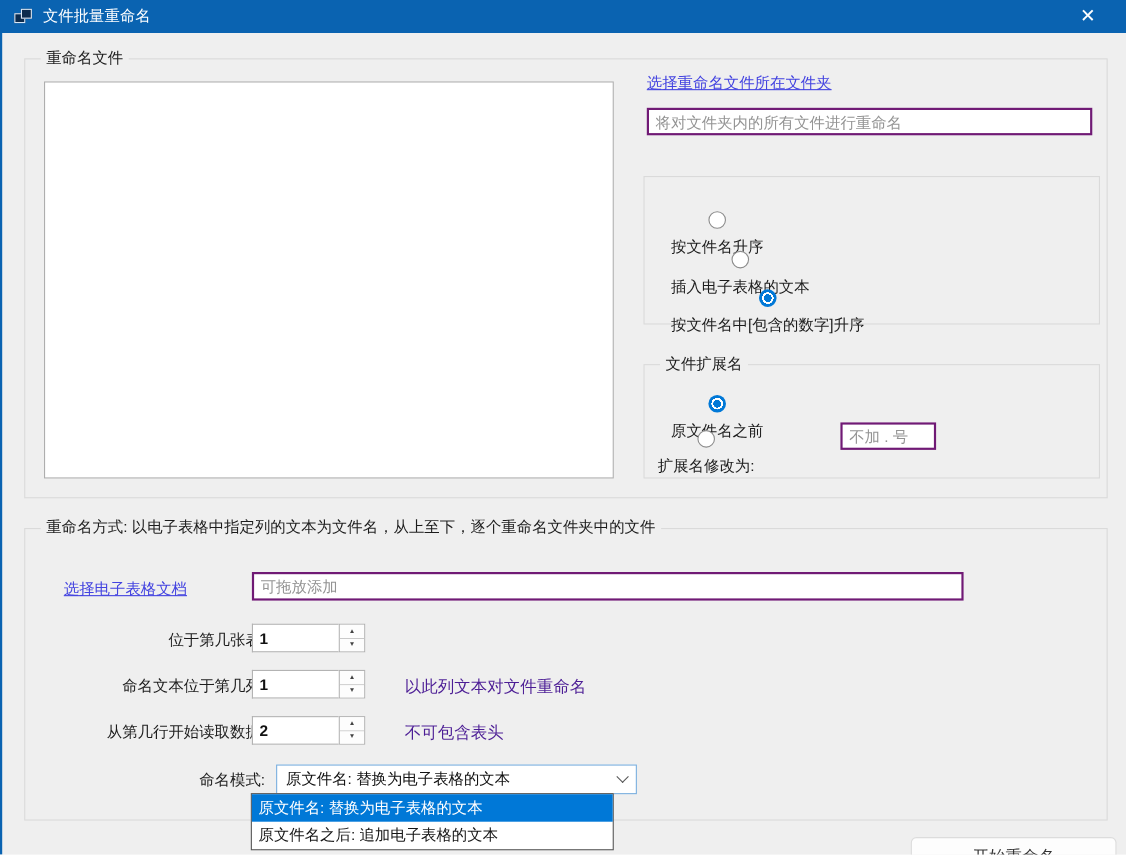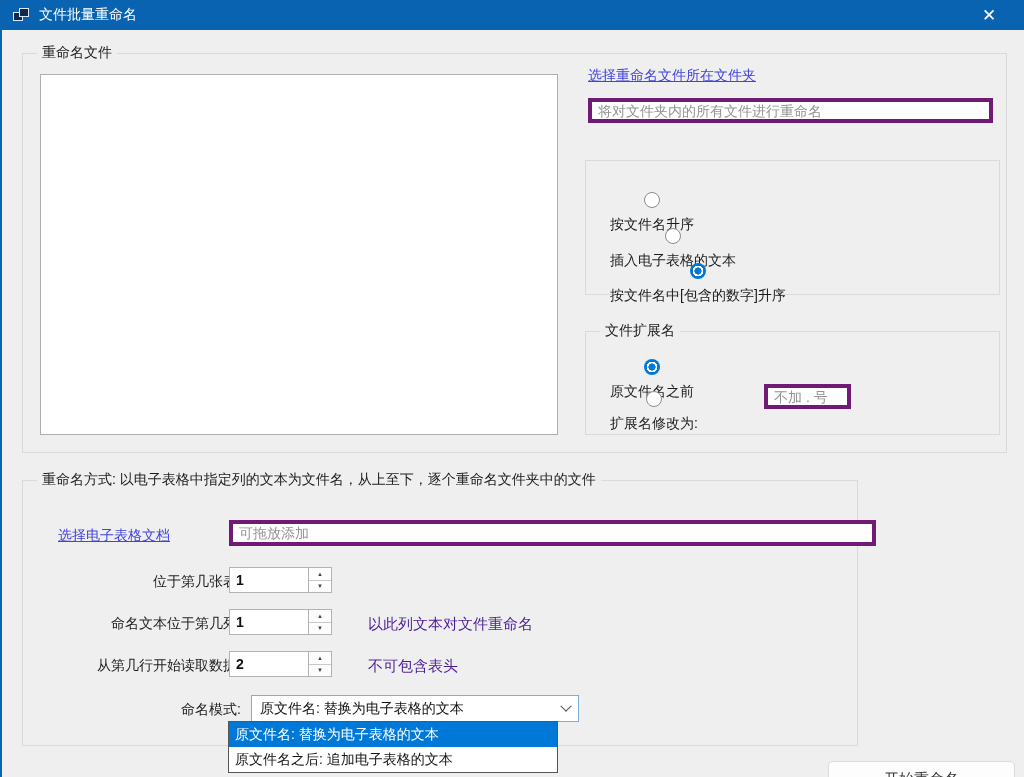--- a/index.html
+++ b/index.html
@@ -24,21 +24,21 @@
 
   
   .groupbox{position:absolute;border:1px solid #dadada;background:transparent;}
   .group-label{position:absolute;top:-10px;left:14px;background:var(--winbg);padding:0 5px;font-size:14px;color:#1c1c1c;white-space:nowrap;}
 
   
   .listbox{position:absolute;background:#fff;border:1px solid #aeaeae;}
 
   .link{font-size:14px;color:var(--link);text-decoration:underline;cursor:pointer;white-space:nowrap;}
 
-  input.textbox{position:absolute;border:4px solid #701a75;background:#fff;font-family:inherit;font-size:14px;color:#a21caf;padding:0 6px;}
+  input.textbox{position:absolute;border:2px solid #701a75;background:#fff;font-family:inherit;font-size:14px;color:#a21caf;padding:0 6px;}
   input.textbox::placeholder{color:#949494;opacity:1;}
 
   
   .radio-row{position:absolute;display:flex;align-items:center;gap:8px;flex-direction:column;}
   .radio{width:16px;height:16px;border-radius:50%;border:1px solid #8c8c8c;background:#fff;flex:0 0 auto;}
   .radio.checked{border:none;background:radial-gradient(circle at 50% 50%, var(--accent) 0 3.5px, #fff 3.6px 5.2px, var(--accent) 5.3px 8px);}
   .radio-label{font-size:14px;color:#1c1c1c;white-space:nowrap;}
 
   
   .form-label{position:absolute;left:30px;width:188px;text-align:right;font-size:14px;color:#1c1c1c;white-space:nowrap;}
@@ -106,29 +106,29 @@
   </div>
 
   <div class="groupbox" style="left:585px;top:331px;width:415px;height:104px;">
     <span class="group-label">文件扩展名</span>
 
     <div class="radio-row" style="left:24px;top:27px;">
       <span class="radio checked"></span>
       <span class="radio-label">原文件名之前</span>
     </div>
 
-    <div class="radio-row" style="left:24px;top:59px;">
+    <div class="radio-row" style="left:12px;top:59px;">
       <span class="radio"></span>
       <span class="radio-label">扩展名修改为:</span>
     </div>
 
     <input class="textbox" style="left: 178px; top: 52px; width: 87px; height: 25px;" type="text" placeholder="不加 . 号">
   </div>
 
-  <div class="groupbox" style="left:22px;top:480px;width:836px;height:266px;">
+  <div class="groupbox" style="left:22px;top:480px;width:985px;height:266px;">
     <span class="group-label">重命名方式: 以电子表格中指定列的文本为文件名，从上至下，逐个重命名文件夹中的文件</span>
 
     <span class="link" style="position:absolute;left:35px;top:46px;">选择电子表格文档</span>
 
     <input class="textbox" style="left: 206px; top: 39px; width: 647px; height: 26px;" type="text" placeholder="可拖放添加">
 
     <span class="form-label" style="top:92px;">位于第几张表:</span>
     <div class="stepper" style="left:206px;top:86px;">
       <input type="text" value="1" style="">
       <span class="spin-col">

